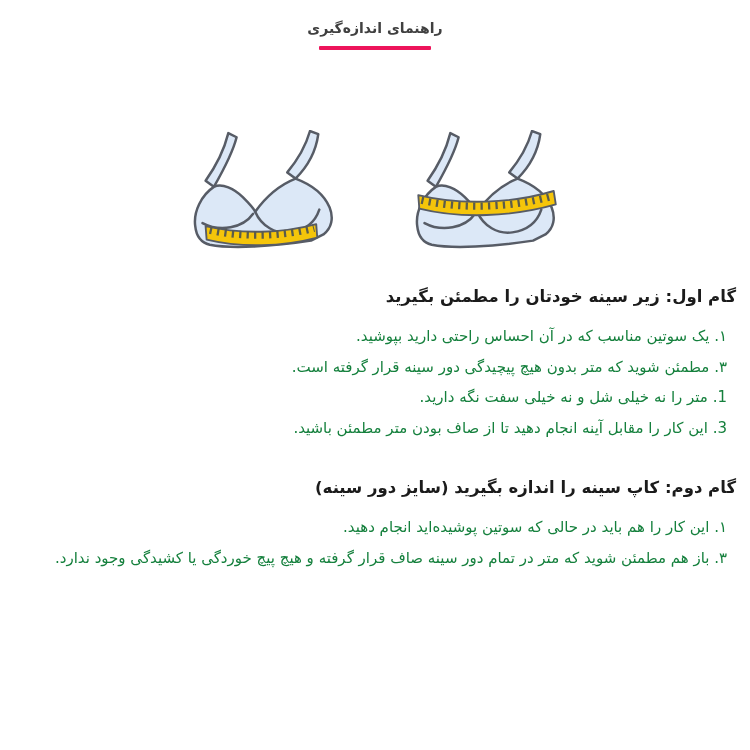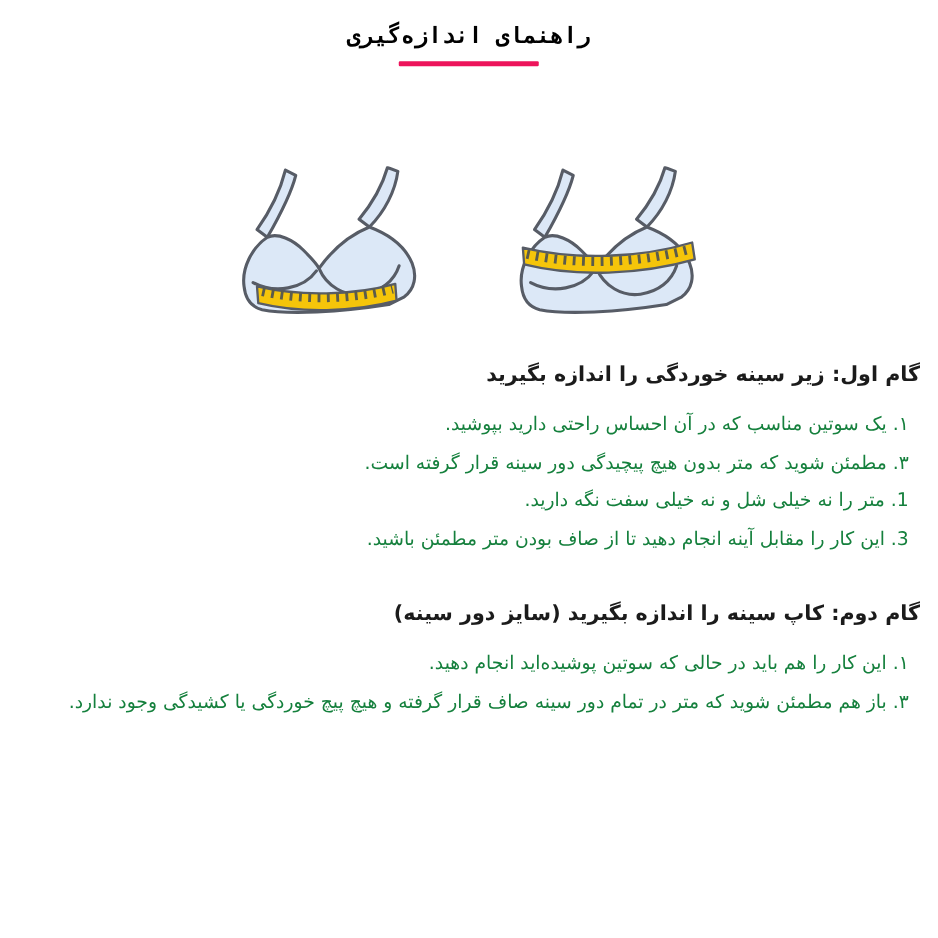--- a/index.html
+++ b/index.html
@@ -7,26 +7,25 @@
     position:relative;
     width:750px;height:750px;
     background:#ffffff;
     font-family:"DejaVu Sans", sans-serif;
     overflow:hidden;
   }
   
   .header{ text-align:center; padding-top:18px; }
   .tab-title{
     display:inline-block;
-    color:#000000;
-    font-size:18px;
+    color:#404040;
+    font-size:14px;
     font-weight:700;
     direction:rtl;
     cursor:pointer;
-    font-family:Liberation Mono, monospace;
   }
   .tab-underline{
     width:112px;height:4px;
     background:#ED145B;
     margin:9px auto 0;
     border-radius:1px;
   }
   
   .figures{
     margin-top:80px;
@@ -129,21 +128,21 @@
       <g>
         <path d="M7,63 C48,73 98,71 138,59 L140,72 C98,84 48,86 8,76 Z" fill="#F5C50A" stroke="#575C66" stroke-width="1.8" stroke-linejoin="round"></path>
         <path d="M10,68 C50,77 98,75 137,64" fill="none" stroke="#5B5C4B" stroke-width="7" stroke-dasharray="2.2 5"></path>
       </g>
     </svg>
 
   </div>
 
   <div class="content">
 
-    <h2 class="step-heading">گام اول: زیر سینه خوردگی را اندازه بگیرید</h2>
+    <h2 class="step-heading">گام اول: زیر سینه خودتان را مطمئن بگیرید</h2>
 
     <ul class="step-list">
       <li>۱. یک سوتین مناسب که در آن احساس راحتی دارید بپوشید.</li>
       <li>۳. مطمئن شوید که متر بدون هیچ پیچیدگی دور سینه قرار گرفته است.</li>
       <li>1. متر را نه خیلی شل و نه خیلی سفت نگه دارید.</li>
       <li>3. این کار را مقابل آینه انجام دهید تا از صاف بودن متر مطمئن باشید.</li>
     </ul>
 
     <h2 class="step-heading second">گام دوم: کاپ سینه را اندازه بگیرید (سایز دور سینه)</h2>
 

